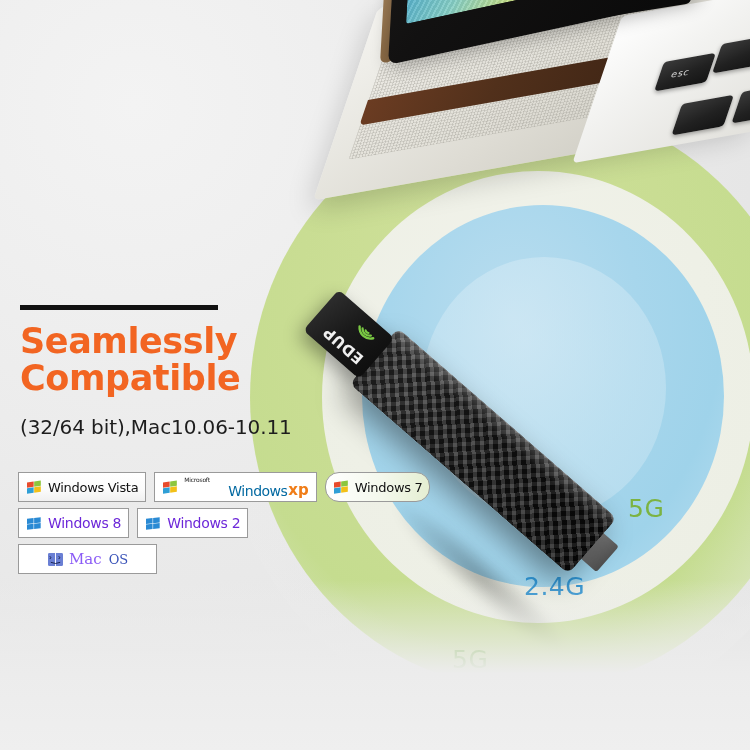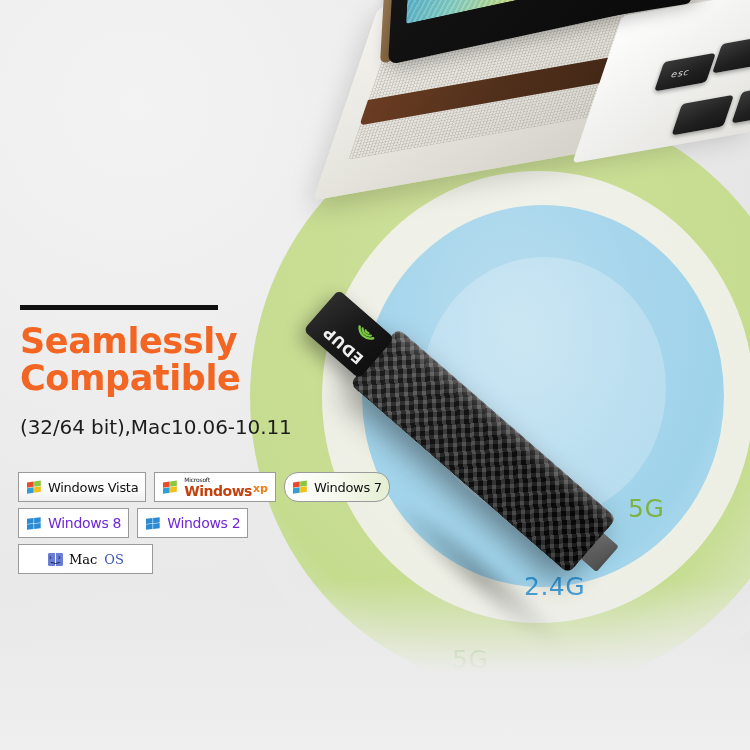--- a/index.html
+++ b/index.html
@@ -373,35 +373,36 @@
     color: #222;
     letter-spacing: -0.2px;
     margin-bottom: 1px;
   }
   .badge-xp-main {
     display: flex;
     align-items: flex-start;
   }
   .badge-xp-word {
     font-size: 14px;
-    font-weight: 700;
-    color: #c2410c;
+    font-weight: 400;
+    color: #0369a1;
     letter-spacing: -0.5px;
+    margin-left: 44px;
   }
   .badge-xp-sup {
-    font-size: 11px;
+    font-size: 15px;
     font-weight: 700;
     color: #f07d18;
     margin-left: 1px;
     margin-top: -1px;
   }
   .badge-mac-label {
     font-family: "DejaVu Serif", serif;
-    font-size: 13px;
-    color: #000000;
+    font-size: 15px;
+    color: #8b5cf6;
   }
   .badge-mac-os {
     font-family: "DejaVu Serif", serif;
     font-size: 13px;
     color: #3a53b8;
     margin-left: 2px;
   }
   .flag-ico { width: 17px; height: 15px; flex: none; }
   .win-ico  { width: 17px; height: 15px; flex: none; }
   .mac-ico  { width: 17px; height: 15px; flex: none; }

